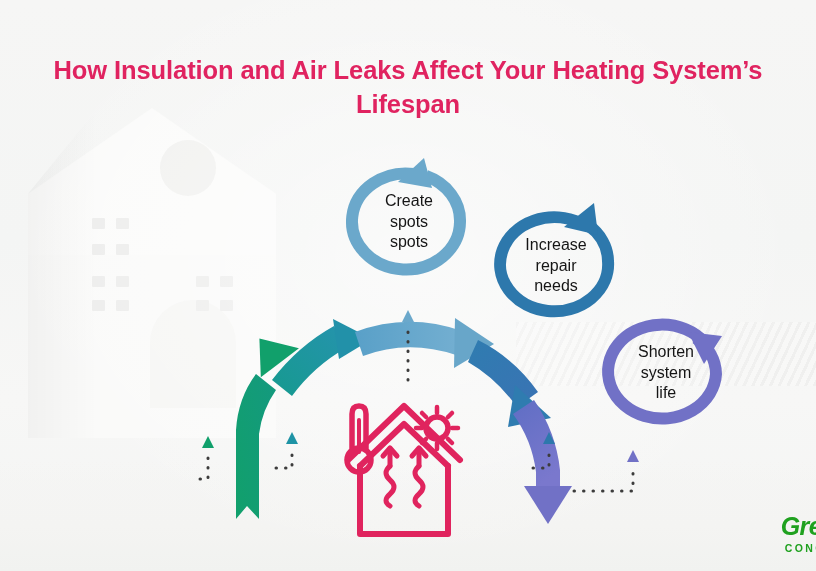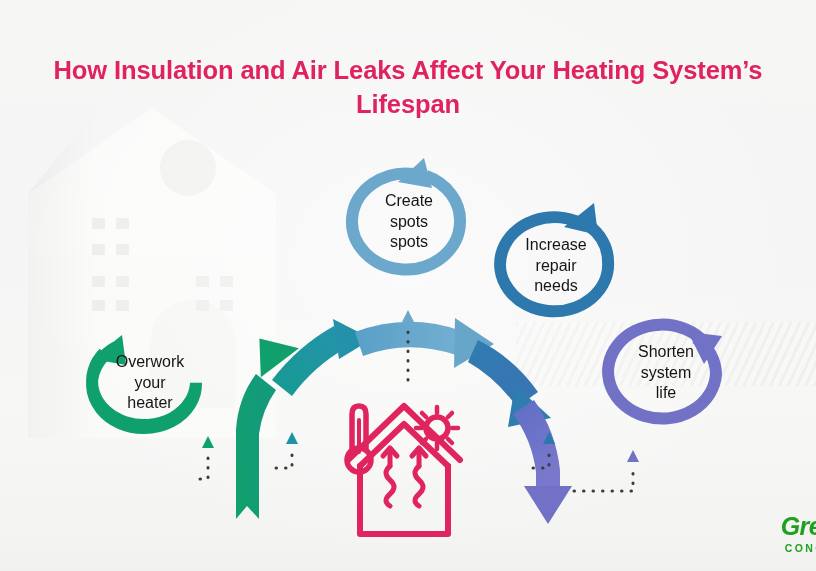--- a/index.html
+++ b/index.html
@@ -211,31 +211,20 @@
         <path d="M416 428 L422 428"></path>
         <path d="M452 428 L458 428"></path>
         <path d="M422 413 L426 417"></path>
         <path d="M448 439 L452 443"></path>
         <path d="M452 413 L448 417"></path>
         <path d="M426 439 L422 443"></path>
       </g>
     </g>
   </svg>
 
-  <div class="node" style="left:76px; top:325px; width:148px; height:116px;">
-    <svg width="148" height="116" viewBox="0 0 148 116">
-      <path d="M28 28 A 52 44 0 1 0 120 58 A 52 44 0 1 1 40 22" fill="none" stroke="#10a06b" stroke-width="12" stroke-linecap="butt"></path>
-      <path d="M16 34 L46 10 L50 40 Z" fill="#10a06b"></path>
-    </svg>
-    <div class="node-label">
-      <span>Overwork</span>
-      <span>your</span>
-      <span>heater</span>
-    </div>
-  </div>
 
 
   <div class="node" style="left:336px; top:160px; width:146px; height:124px;">
     <svg width="146" height="124" viewBox="0 0 146 124">
       <path d="M78 14 A 54 48 0 1 0 124 62 A 54 48 0 0 0 90 16" fill="none" stroke="#6ba8cb" stroke-width="12" stroke-linecap="butt"></path>
       <path d="M62 22 L88 -2 L96 28 Z" fill="#6ba8cb"></path>
     </svg>
     <div class="node-label">
       <span>Create</span>
       <span>spots</span>

